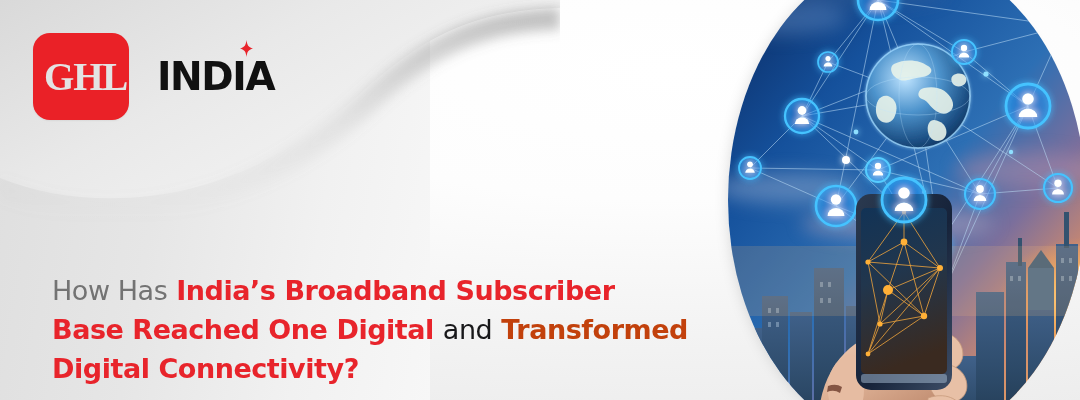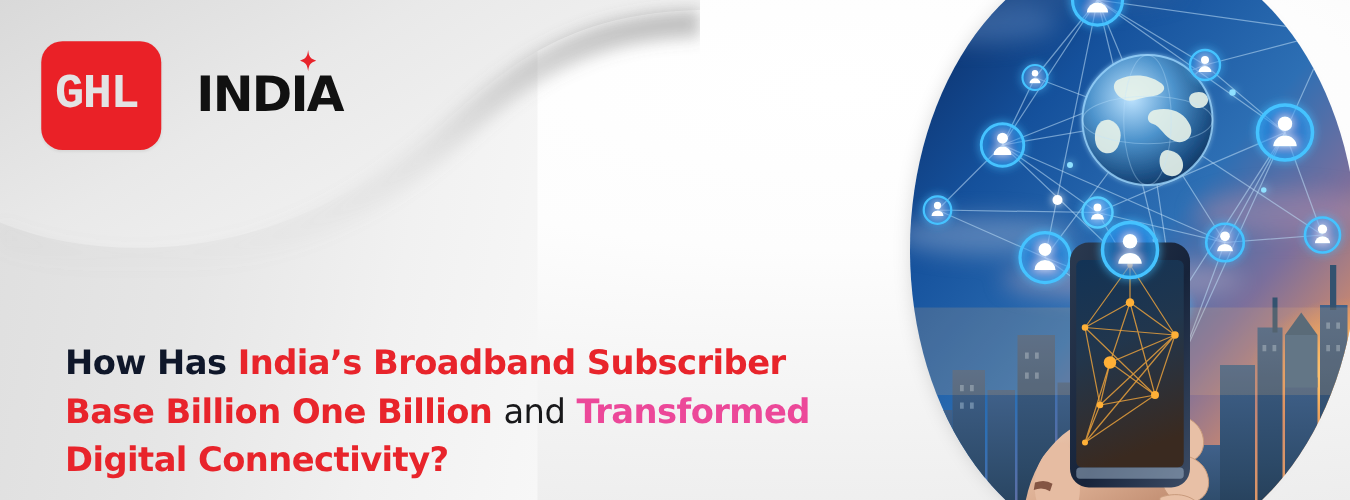--- a/index.html
+++ b/index.html
@@ -46,21 +46,21 @@
     width:96px;height:87px;
     background:#ea2127;
     border-radius:17px;
     display:flex;align-items:center;
     box-shadow:0 1px 2px rgba(0,0,0,.06);
   }
   .logo-ghl{
     position:absolute;
     left:11px;top:50%;
     transform:translateY(-50%);
-    font-family:Liberation Mono, monospace;
+    font-family:Liberation Serif, serif;
     font-weight:700;
     font-size:39px;
     letter-spacing:-1.2px;
     color:#e3e3e3;
     line-height:1;
     white-space:nowrap;
   }
   .logo-india-wrap{
     position:relative;
     margin-left:28px;
@@ -151,25 +151,25 @@
     </div>
     <div class="logo-india-wrap">
       <span class="logo-india" style="color: rgb(17, 17, 17);">INDIA</span>
       <svg class="sparkle" viewBox="0 0 20 26" xmlns="http://www.w3.org/2000/svg">
         <path d="M10 0 C11 8 12.6 10.8 20 13 C12.6 15.2 11 18 10 26 C9 18 7.4 15.2 0 13 C7.4 10.8 9 8 10 0 Z" fill="#e8242b"></path>
       </svg>
     </div>
   </div>
 
   <h1 class="headline">
-    <span class="hl-plain" style="color: #0f172a; font-weight: bold;">How Has</span>
+    <span class="hl-plain" style="color: #737373;">How Has</span>
     <span class="hl-accent" style="color: rgb(232, 36, 43);">India’s Broadband Subscriber Base</span>
-    <span class="hl-accent" style="color: rgb(232, 36, 43);">Billion One Billion</span>
+    <span class="hl-accent" style="color: rgb(232, 36, 43);">Reached One Digital</span>
     <span class="hl-plain" style="color: rgb(24, 24, 26); margin-top: 16px;">and</span>
-    <span class="hl-accent" style="color: #ec4899;">Transformed</span>
+    <span class="hl-accent" style="color: #c2410c;">Transformed</span>
     <span class="hl-accent" style="color: rgb(232, 36, 43); text-align: right;">Digital Connectivity?</span>
   </h1>
 
   <div class="hero">
     <svg viewBox="0 0 358 488" xmlns="http://www.w3.org/2000/svg">
       <defs>
         <linearGradient id="sky" x1="0.1" y1="0" x2="0.9" y2="1">
           <stop offset="0%" stop-color="#0b2d66"></stop>
           <stop offset="26%" stop-color="#14509b"></stop>
           <stop offset="52%" stop-color="#2a6bb0"></stop>

